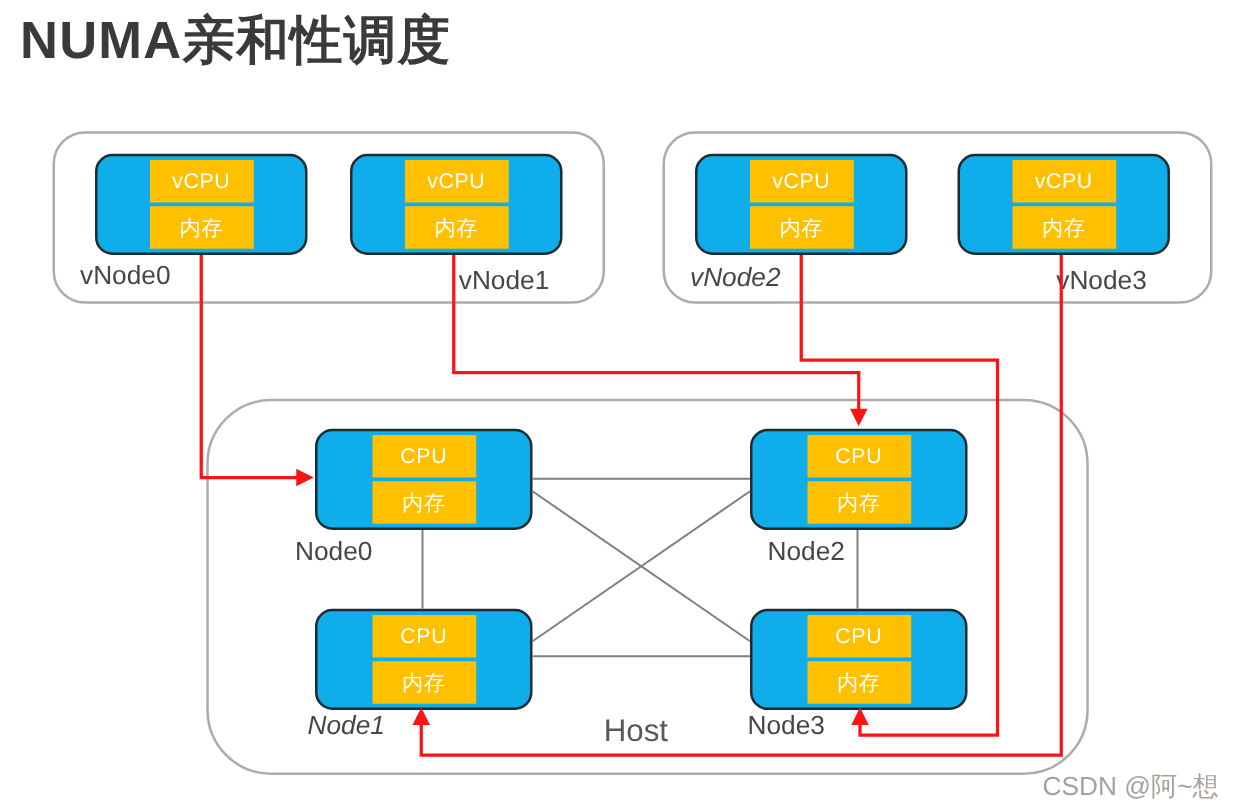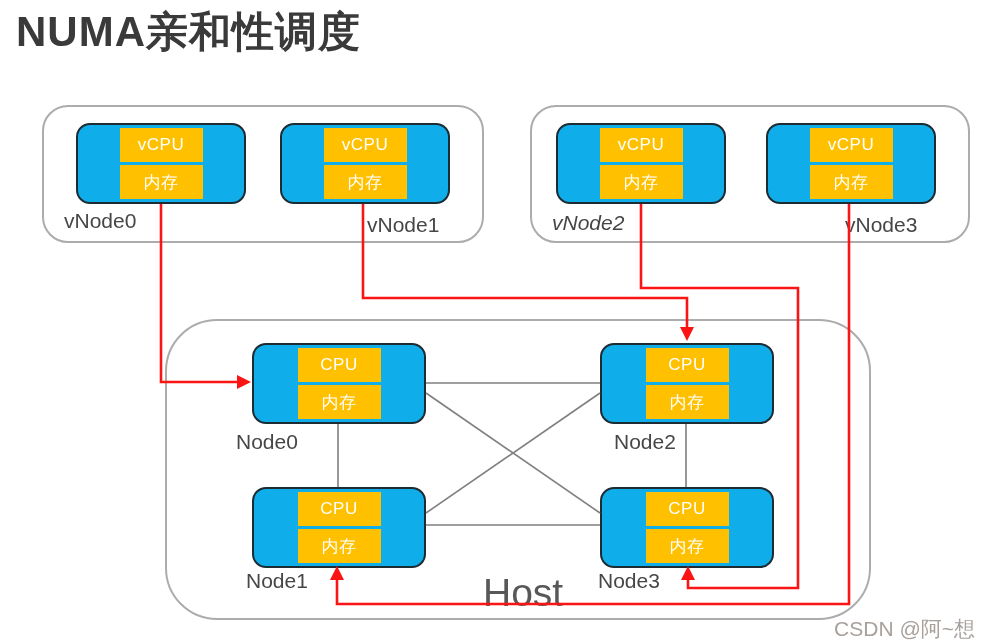--- a/index.html
+++ b/index.html
@@ -16,21 +16,21 @@
          border-radius:26px;background:#fff;}
   .host{position:absolute;left:165px;top:319px;width:706px;height:301px;
         border:2px solid var(--container-border);border-radius:52px;background:#fff;}
   .chip{position:absolute;height:81px;background:var(--blue);
         border:2px solid var(--blue-border);border-radius:14px;
         display:flex;flex-direction:column;align-items:center;justify-content:center;gap:3px;text-align:right;}
   .slot{width:83px;height:34px;background:var(--gold);color:#ffffff;
         display:flex;align-items:center;justify-content:center;
         font-size:17px;font-weight:500;letter-spacing:0.5px;}
   .lbl{position:absolute;font-size:21px;color:var(--label);white-space:nowrap;}
-  .host-lbl{position:absolute;left:483px;top:571px;font-size:39px;color:var(--host-label);}
+  .host-lbl{position:absolute;left:483px;top:571px;font-size:25px;color:var(--host-label);}
   .watermark{position:absolute;right:13px;top:615px;font-size:21px;color:var(--watermark);}
   svg.overlay{position:absolute;left:0;top:0;pointer-events:none;}
   .mesh{stroke:var(--mesh);stroke-width:1.6;}
   .red{stroke:var(--arrow);stroke-width:2.6;fill:none;}
   .head{fill:var(--arrow);stroke:none;}
 </style>
 </head>
 <body>
 
 <div class="canvas">
@@ -109,21 +109,21 @@
     <div class="slot">
         <span>CPU</span>
       </div>
     <div class="slot">
         <span>内存</span>
       </div>
   </div>
 
   <span class="lbl" style="left:236px;top:430px;">Node0</span>
   <span class="lbl" style="left:566px;top:430px;margin-left:48px;">Node2</span>
-  <span class="lbl" style="left:246px;top:569px;">Node1</span>
+  <span class="lbl" style="left:246px;top:569px;font-style:italic;">Node1</span>
   <span class="lbl" style="left:598px;top:569px;">Node3</span>
 
   <svg class="overlay" width="988" height="643" viewBox="0 0 988 643">
 
     <line class="mesh" x1="426" y1="383" x2="600" y2="383"></line>
     <line class="mesh" x1="426" y1="525" x2="600" y2="525"></line>
     <line class="mesh" x1="338" y1="424" x2="338" y2="487"></line>
     <line class="mesh" x1="686" y1="424" x2="686" y2="487"></line>
     <line class="mesh" x1="426" y1="393" x2="600" y2="513"></line>
     <line class="mesh" x1="600" y1="393" x2="426" y2="513"></line>

